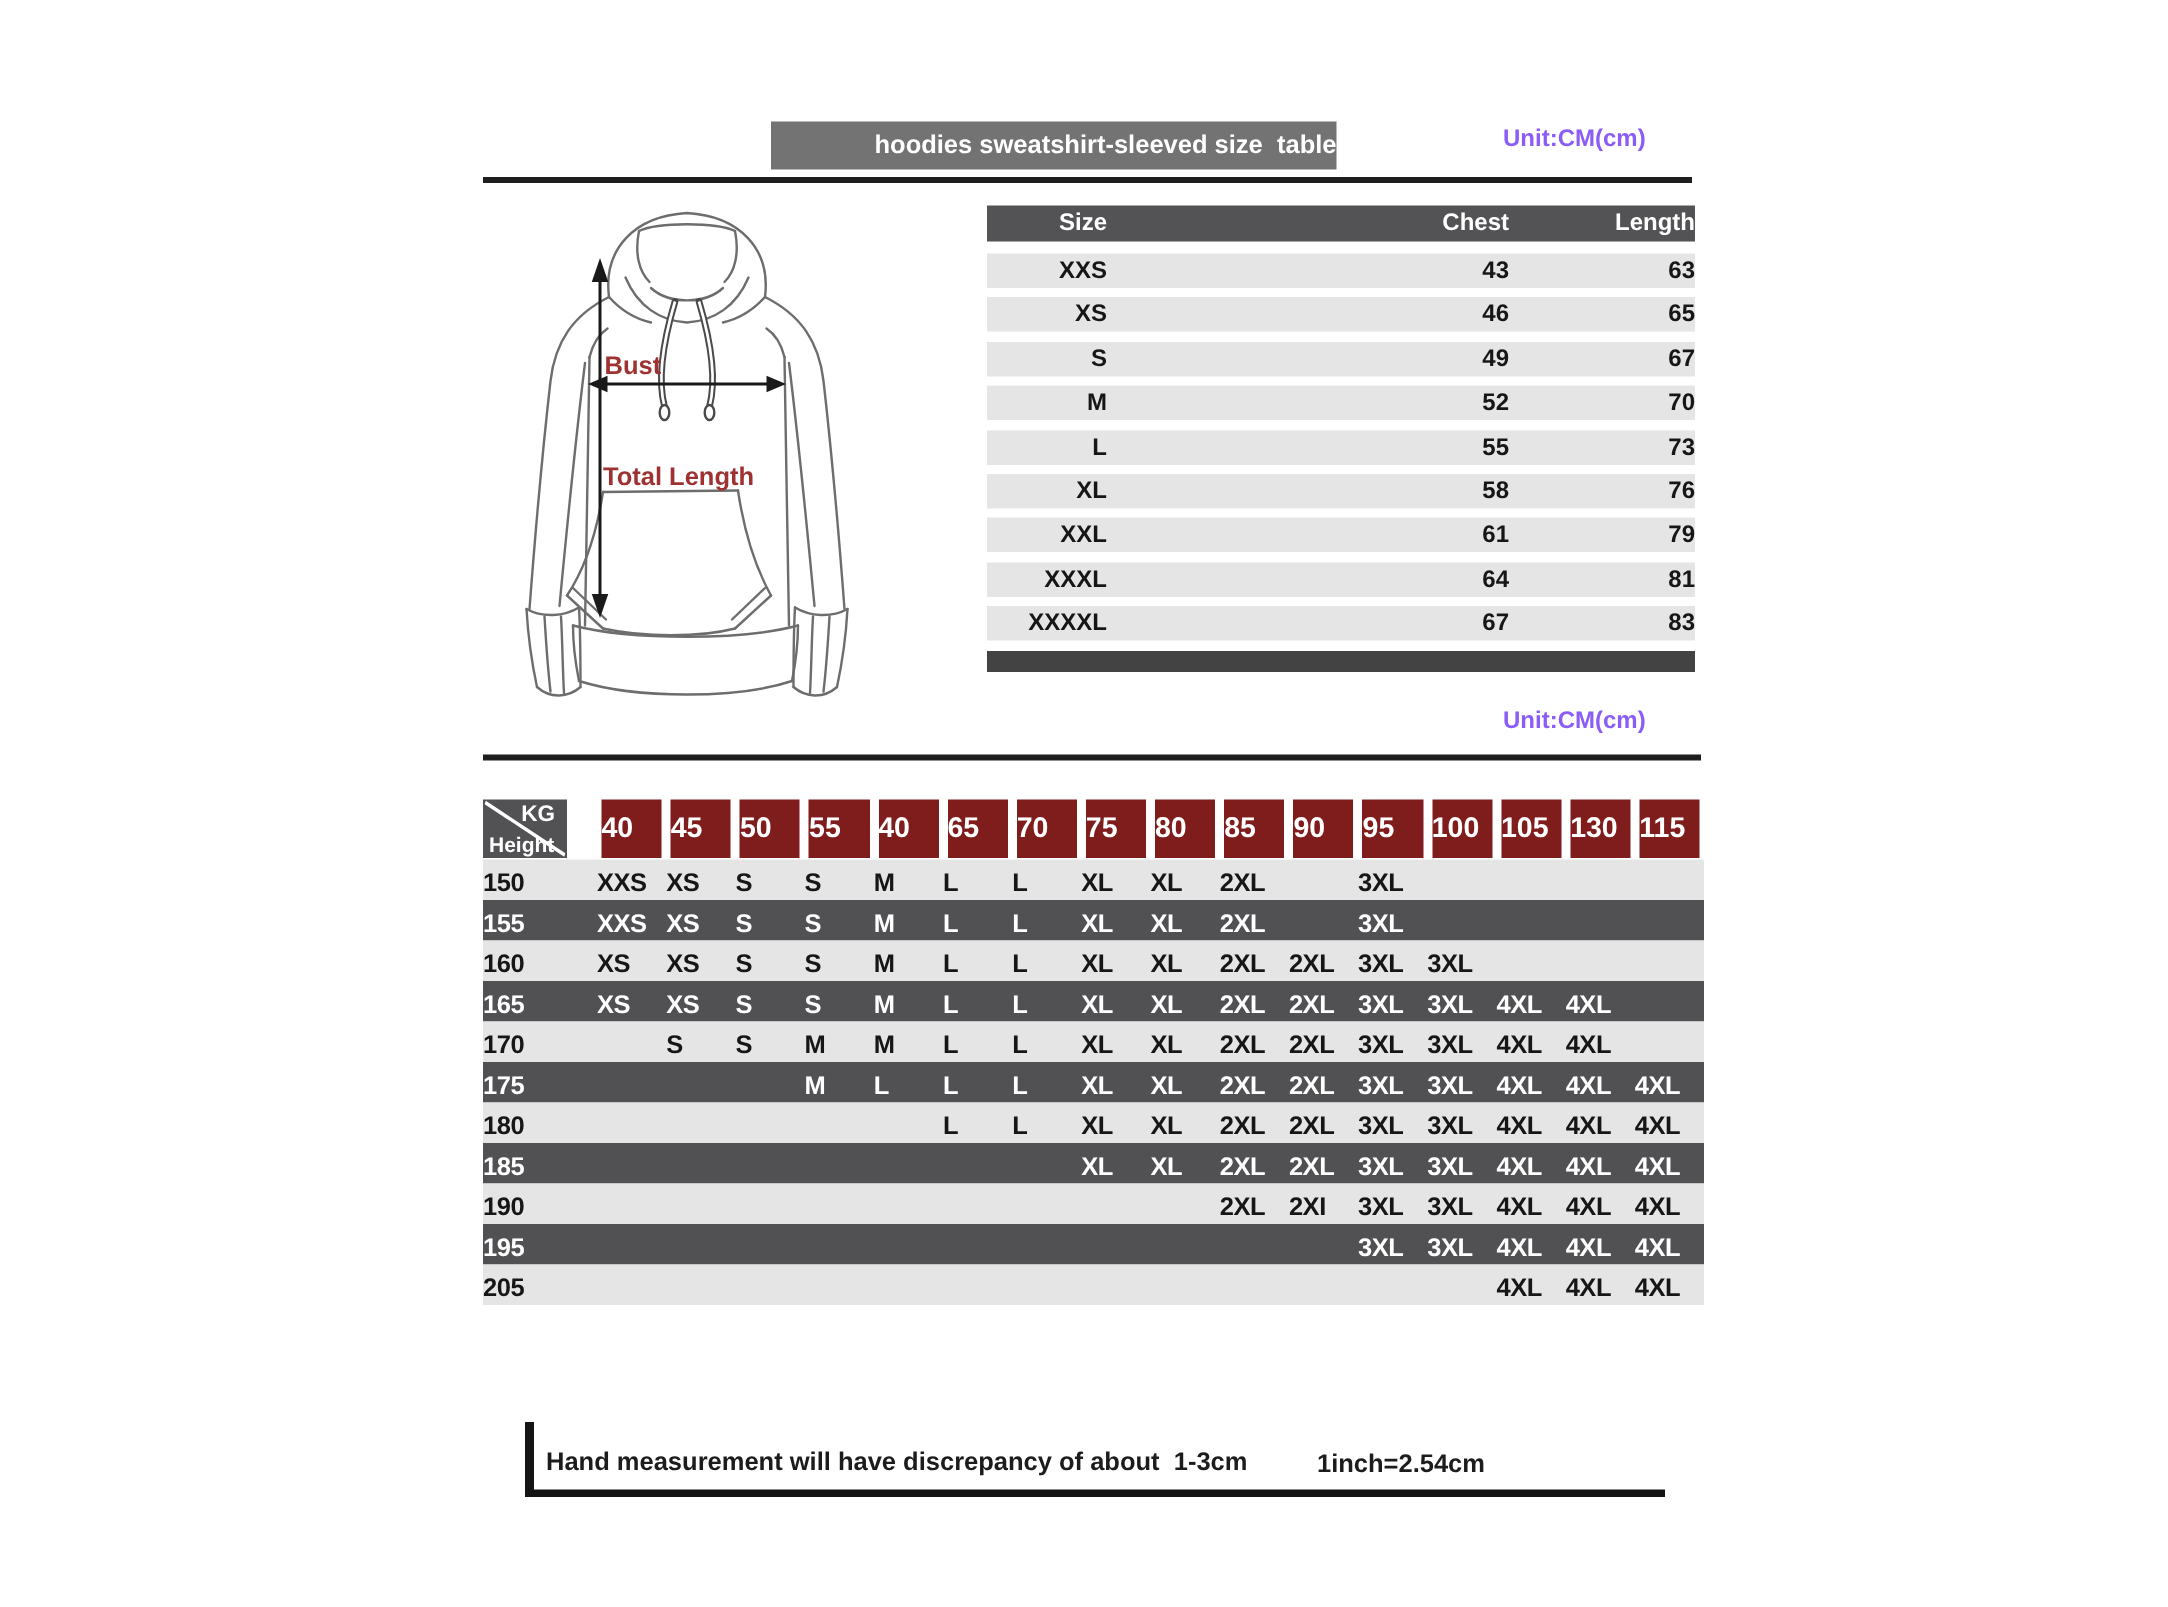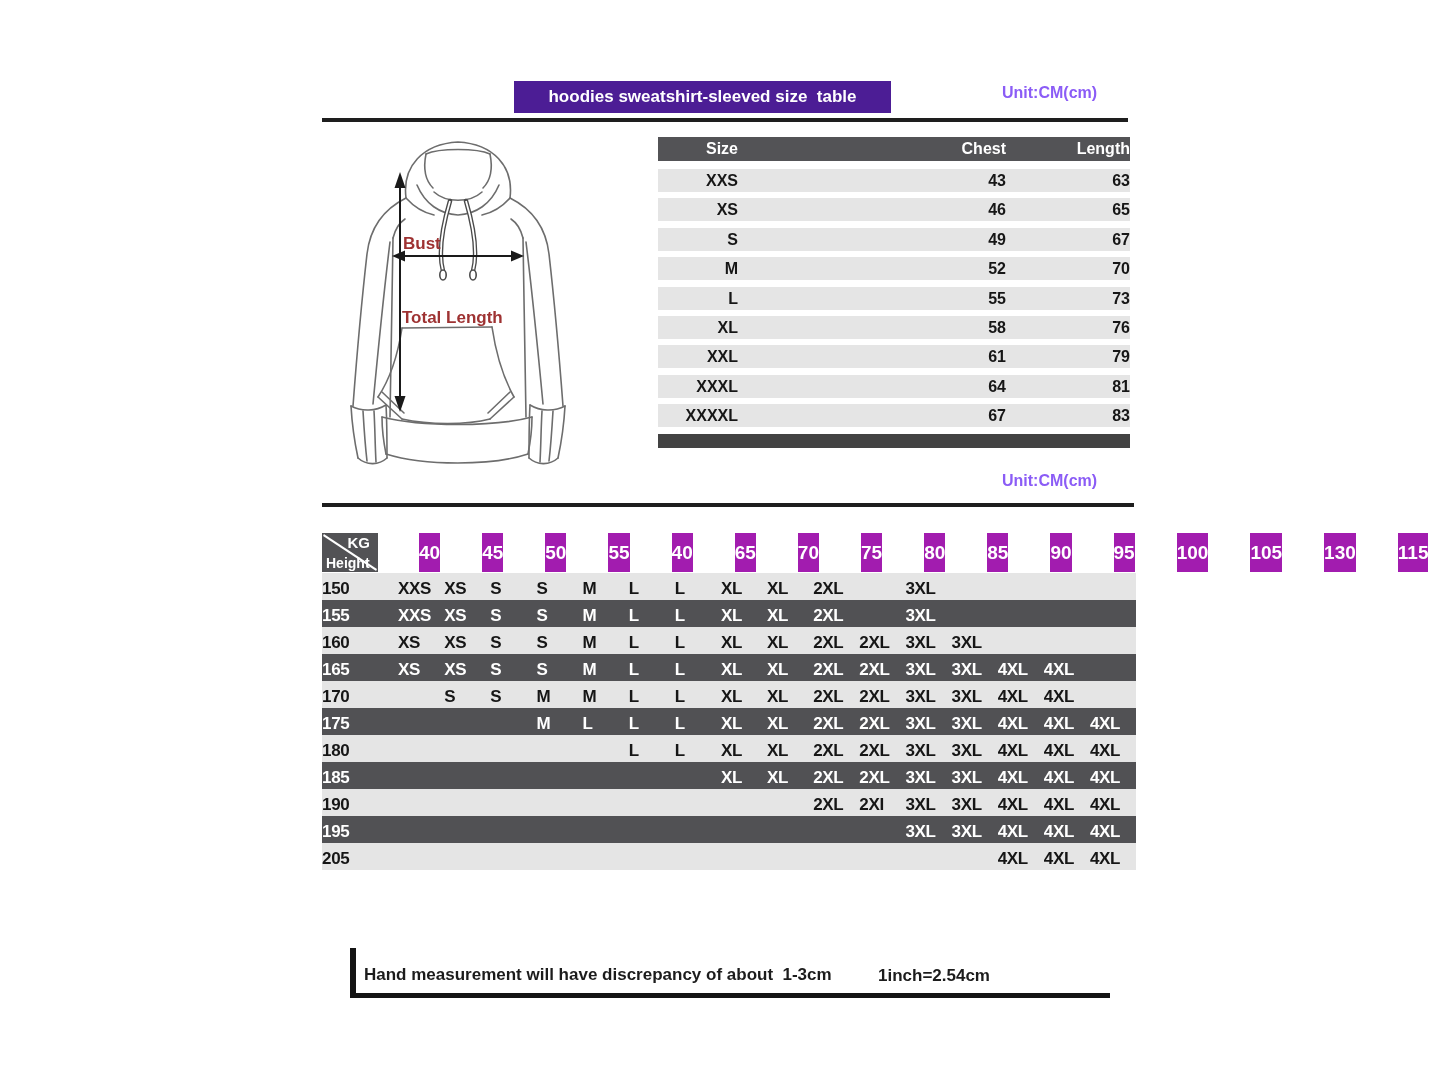--- a/index.html
+++ b/index.html
@@ -1,41 +1,41 @@
 <!DOCTYPE html>
 <html><head>
 <meta charset="utf-8">
 <style>
   html,body{margin:0;padding:0;background:#fff}
   .page{position:relative;width:1445px;height:1071px;background:#ffffff;overflow:hidden;
         font-family:"Liberation Sans",sans-serif;font-weight:700;color:#1c1c1c}
 
-  .bar{position:absolute;background:#4c1d95;color:#fff;display:flex;align-items:center;
-       justify-content:center;white-space:pre}
+  .bar{position:absolute;background:#737373;color:#fff;display:flex;align-items:center;
+       justify-content:flex-end;white-space:pre}
   .bar1{left:514px;top:81px;width:377px;height:32px;font-size:17px}
   .bar2{left:442px;top:465px;width:553px;height:30px;font-size:18px}
   .unit{position:absolute;font-size:16px;color:#8b5cf6;white-space:pre}
   .unit1{left:1002px;top:84px}
   .unit2{left:1002px;top:472px}
   .rule{position:absolute;background:#1e1e1e}
   .rule1{left:322px;top:118px;width:806px;height:4px}
   .rule2{left:322px;top:503px;width:812px;height:4px}
 
   .hoodie{position:absolute;left:326px;top:126px;width:292px;height:352px}
   .hoodie text{font-family:"Liberation Sans",sans-serif;font-weight:700;font-size:17px;fill:#9e3232}
 
   .size-table{position:absolute;left:658px;top:137px;width:472px}
   .st-header,.st-row{display:grid;grid-template-columns:80px 268px 124px;text-align:right}
   .st-header{height:24px;line-height:24px;background:#535356;color:#fff;font-size:16px;margin-bottom:8px}
   .st-row{height:23px;line-height:23px;background:#e5e5e5;color:#161616;font-size:16px;margin-bottom:6.4px}
   .st-bottom{height:14px;background:#434343}
 
   .matrix{position:absolute;left:322px;top:533px;width:814px}
   .mx-header{display:grid;grid-template-columns:76px repeat(16,1fr);height:39px;margin-bottom:1px}
-  .mx-colcell{background:#a21caf;color:#fff;margin:0 21px;text-align:left;line-height:39px;font-size:19px}
+  .mx-colcell{background:#7f1d1d;color:#fff;margin:0 3px;text-align:left;line-height:39px;font-size:19px}
   .mx-corner{position:relative;background:#525255;color:#fff;margin-right:20px}
   .mx-corner svg{position:absolute;left:0;top:0;width:100%;height:100%}
   .mx-corner .kg{position:absolute;top:1px;right:8px;font-size:15px}
   .mx-corner .hh{position:absolute;bottom:1px;left:4px;font-size:14px}
   .mx-row{display:grid;grid-template-columns:76px repeat(16,1fr);height:27px;line-height:31.7px;
           text-align:left;font-size:17px;letter-spacing:-0.3px}
   .mx-row.light{background:#e5e5e5;color:#161616}
   .mx-row.dark{background:#515154;color:#fff}
 
   .fbar-v{position:absolute;left:350px;top:948px;width:6px;height:50px;background:#141414}

